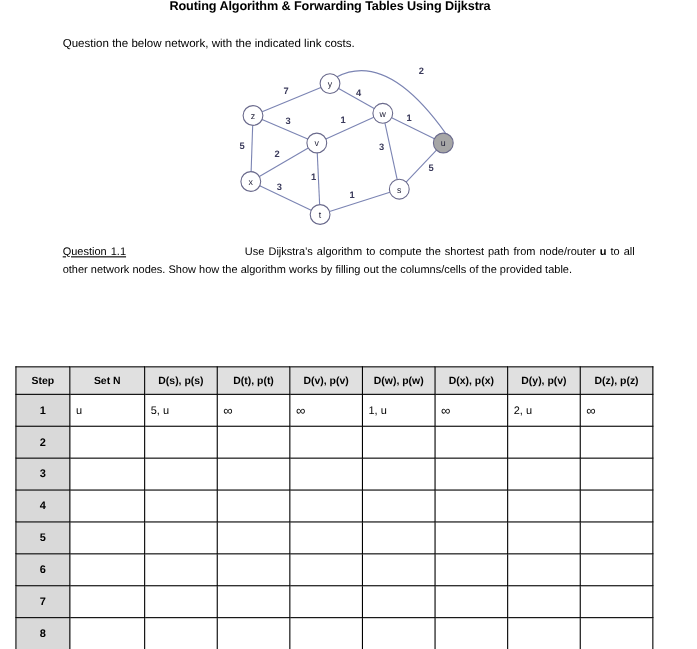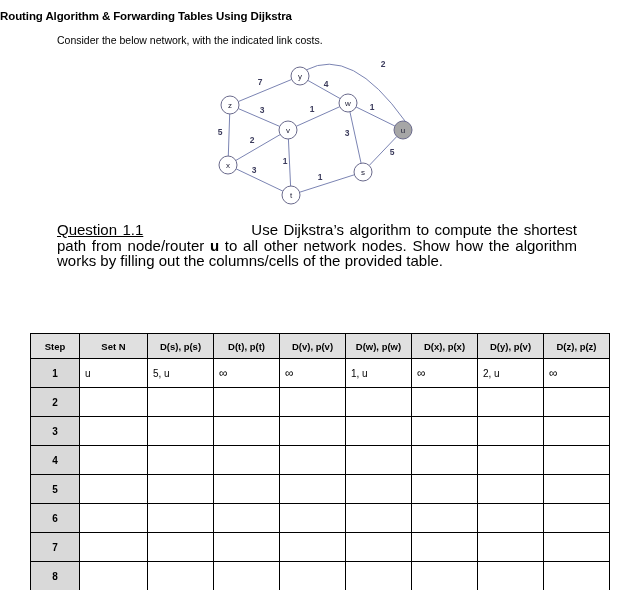--- a/index.html
+++ b/index.html
@@ -12,24 +12,24 @@
     height: 590px;
     font-family: "Liberation Sans", sans-serif;
     color: #000000;
     position: relative;
     overflow: hidden;
   }
 
   
   .doc-title {
     position: absolute;
-    top: 10px;
+    top: 0;
     left: 0;
     width: 600px;
-    text-align: left;
+    text-align: center;
     font-size: 11.5px;
     font-weight: bold;
     letter-spacing: -0.1px;
   }
 
   
   .intro-line {
     position: absolute;
     top: 34px;
     left: 57px;
@@ -45,21 +45,21 @@
     height: 160px;
   }
   .diagram-wrap svg { display: block; }
 
   
   .question-block {
     position: absolute;
     top: 222px;
     left: 57px;
     width: 520px;
-    font-size: 15px;
+    font-size: 10px;
     line-height: 15.6px;
   }
   .q-para {
     margin: 0;
     text-align: justify;
   }
   .q-para.second { margin-top: 0px; }
   .q-label {
     text-decoration: underline;
     white-space: nowrap;
@@ -72,21 +72,20 @@
     position: absolute;
     top: 333px;
     left: 14px;
     width: 607px;
   }
   table.dijkstra {
     border-collapse: collapse;
     width: 484px;
     table-layout: fixed;
     font-size: 9.5px;
-    margin-left: 16px;
   }
   table.dijkstra th,
   table.dijkstra td {
     border: 1px solid #000000;
     padding: 0;
     vertical-align: middle;
   }
   table.dijkstra thead th {
     background: #e0e0e0;
     height: 24px;
@@ -111,21 +110,21 @@
   .col-step  { width: 49px; }
   .col-setn  { width: 68px; }
   .col-data  { width: 66px; }
   .inf { font-size: 12px; line-height: 1; }
 </style>
 </head>
 <body>
 
 <div class="doc-title">Routing Algorithm &amp; Forwarding Tables Using Dijkstra</div>
 
-<div class="intro-line">Consider the below network, with the indicated link costs.</div>
+<div class="intro-line">Question the below network, with the indicated link costs.</div>
 
 <div class="diagram-wrap">
   <svg id="graph-svg" width="245" height="160" viewBox="0 0 245 160">
       <line x1="43.314703672457206" y1="46.555337049982015" x2="96.68529632754279" y2="24.444662950017985" stroke="#7b84b3" stroke-width="1"></line>
       <line x1="112.84417983412095" y1="25.41235115669303" x2="145.15582016587905" y2="43.587648843306965" stroke="#7b84b3" stroke-width="1"></line>
       <path d="M 111 15 Q 156.5 -9 210 66" fill="none" stroke="#7b84b3" stroke-width="1"></path>
       <line x1="43.26491677729867" y1="53.56246412814598" x2="84.73508322270132" y2="71.43753587185402" stroke="#7b84b3" stroke-width="1"></line>
       <line x1="101.20729354657595" y1="71.30671790404082" x2="144.79270645342405" y2="51.693282095959184" stroke="#7b84b3" stroke-width="1"></line>
       <line x1="161.07900849505594" y1="51.96605871575473" x2="199.92099150494406" y2="71.03394128424527" stroke="#7b84b3" stroke-width="1"></line>
       <line x1="34.700166527906255" y1="58.99500416281239" x2="33.299833472093745" y2="101.00499583718761" stroke="#7b84b3" stroke-width="1"></line>

